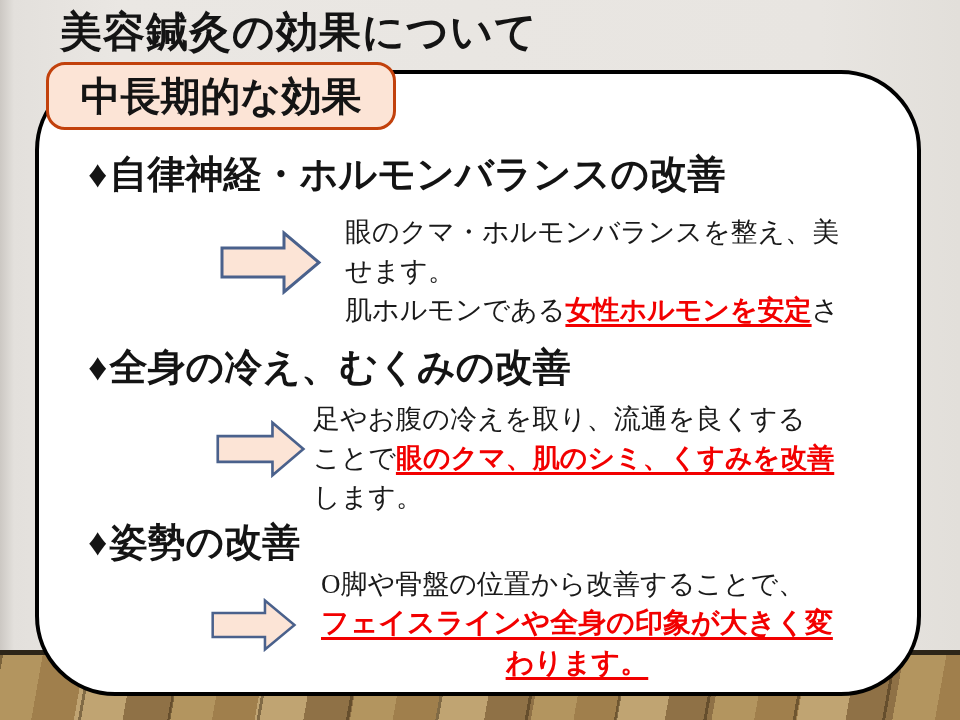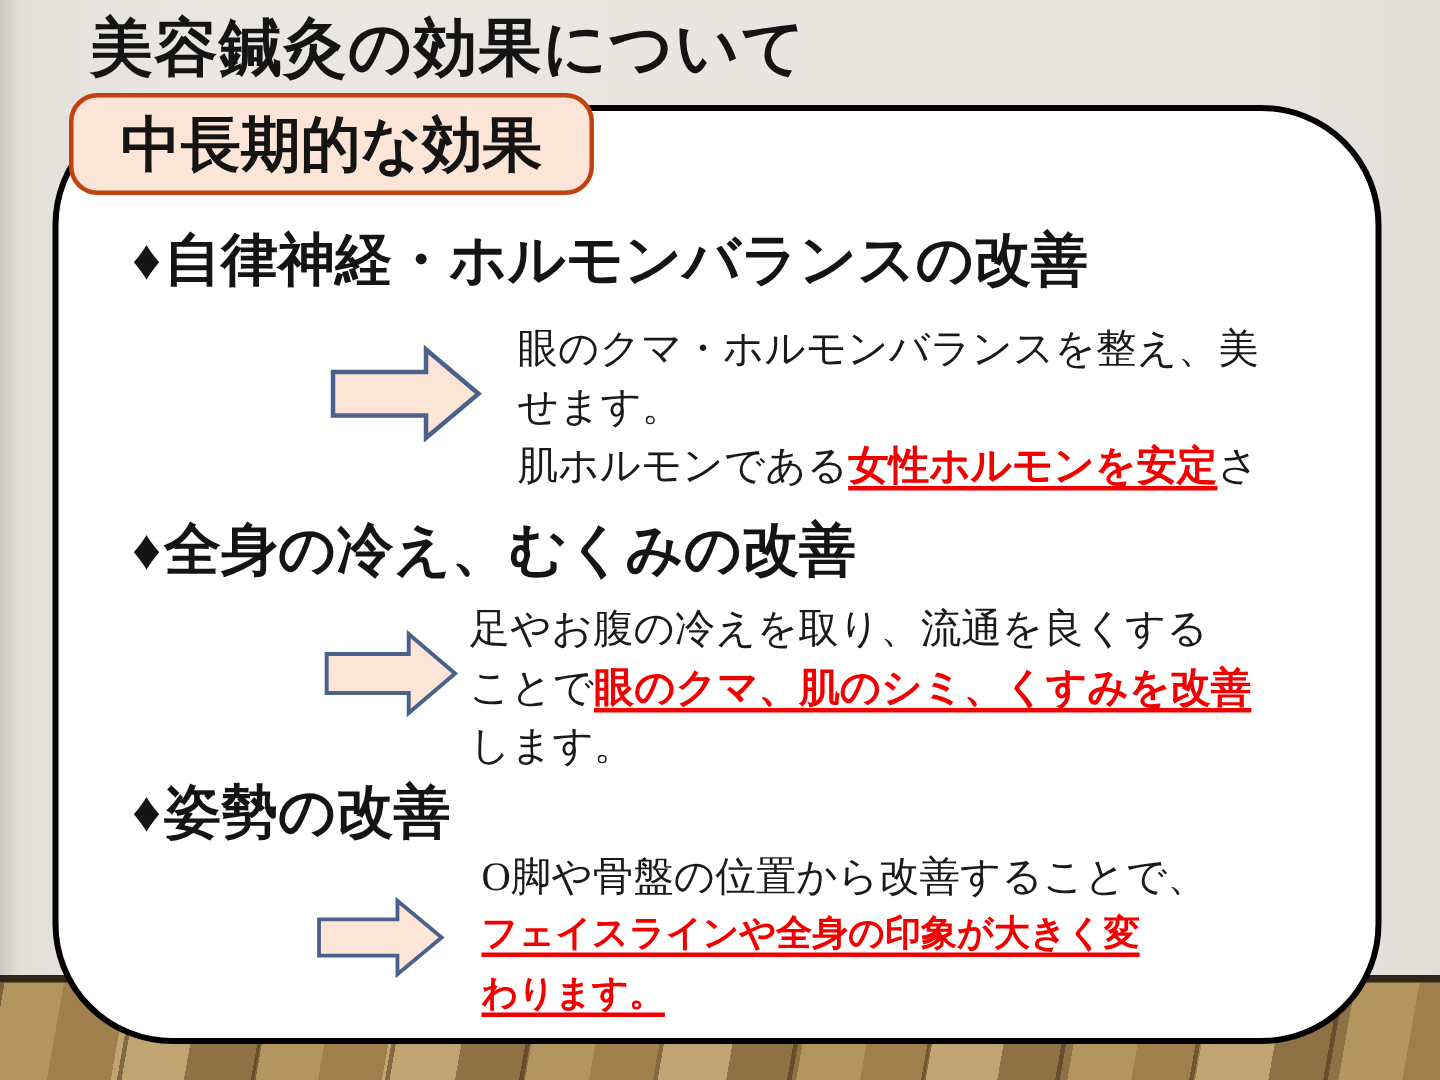--- a/index.html
+++ b/index.html
@@ -59,21 +59,21 @@
   .arrow svg{display:block; width:100%; height:100%;}
   
   .body-block{
     position:absolute; white-space:nowrap;
     font-size:27px; line-height:39px; color:#1a1a1a;
   }
   #b1{left:345px; top:213px;}
   #b2{left:313px; top:400px;}
   #b3{left:300px; top:565px;margin-left:21px;}
   #b3 .line{line-height:38px;}
-  #b3 .big{font-size:24px; line-height:40px;}
+  #b3 .big{font-size:28px; line-height:40px;text-align:center;}
   .hl{
     color:#f20000; font-weight:700;
     text-decoration:underline; text-decoration-thickness:2.5px; text-underline-offset:5px;
   }
 </style>
 </head>
 <body>
 
 <div class="slide">
 

